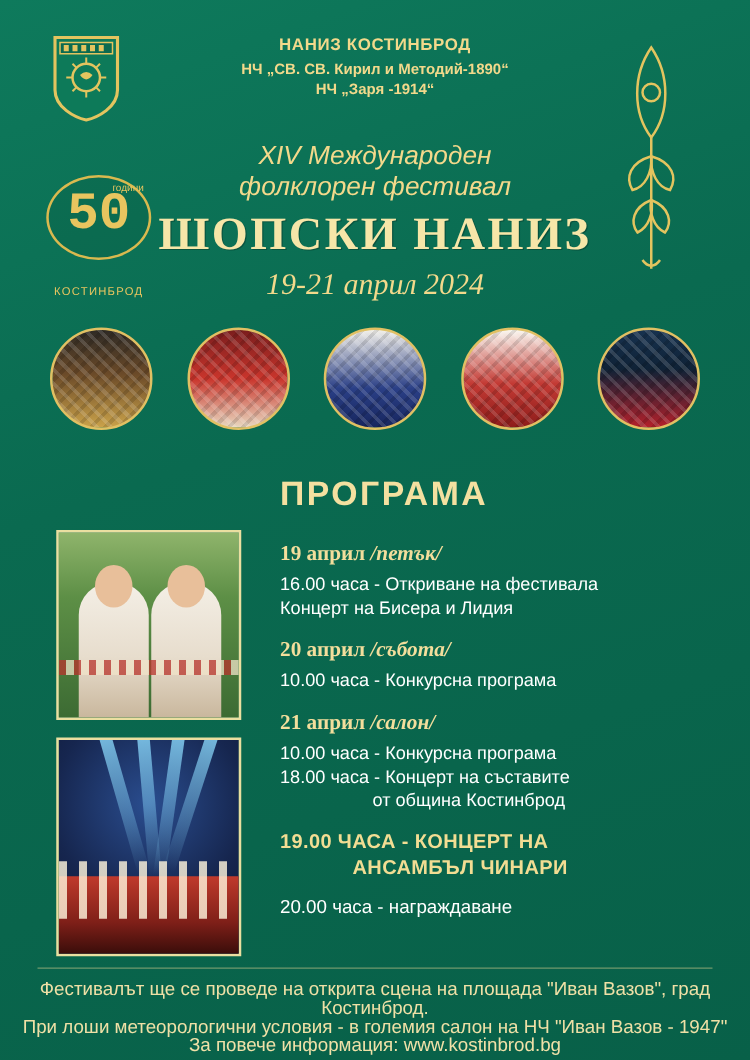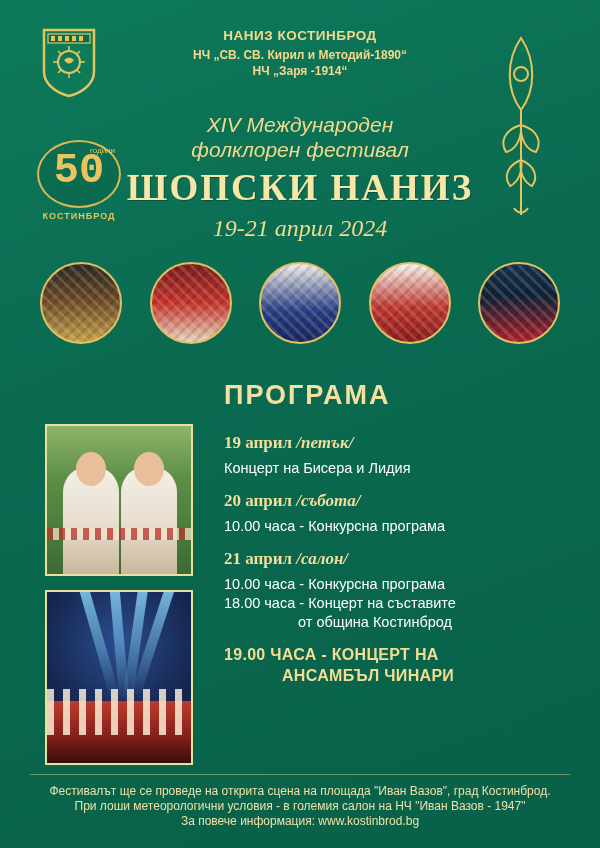--- a/index.html
+++ b/index.html
@@ -68,25 +68,25 @@
     font-family: Liberation Mono, monospace;
   }
   .anniv .years {
     position: absolute;
     right: 4px;
     top: 4px;
     font-size: 8px;
     color: #e8c55f;
   }
   .anniv .town {
-    margin-top: 3px;
+    margin-top: 20px;
     font-size: 9px;
     letter-spacing: 1px;
     color: #e8c55f;
-    font-weight: bold;
+    font-weight: normal;
   }
 
   .org {
     position: absolute;
     left: 0;
     right: 0;
     top: 28px;
     text-align: center;
     color: #f0d98a;
   }
@@ -309,21 +309,21 @@
     top: 774px;
     height: 1px;
     background: rgba(240,220,150,0.45);
   }
   .footer {
     position: absolute;
     left: 0; right: 0;
     top: 784px;
     text-align: center;
     color: #efe0a6;
-    font-size: 12px;
+    font-size: 15px;
     line-height: 15px;
   }
   .footer .f3 { color: #f0e1a8; }
 </style>
 </head>
 <body>
 
 <div class="poster">
 
   <div class="header">
@@ -429,20 +429,21 @@
     </div>
   </div>
 
   <div class="schedule">
 
     <div>
       <div class="day">
         <span class="dnum">19 април</span>
         <span class="dname">/петък/</span>
       </div>
+      <div class="evt">16.00 часа - Откриване на фестивала</div>
       <div class="evt">Концерт на Бисера и Лидия</div>
     </div>
 
     <div>
       <div class="day">
         <span class="dnum">20 април</span>
         <span class="dname">/събота/</span>
       </div>
       <div class="evt">10.00 часа - Конкурсна програма</div>
     </div>
@@ -454,20 +455,21 @@
       </div>
       <div class="evt">10.00 часа - Конкурсна програма</div>
       <div class="evt">18.00 часа - Концерт на съставите</div>
       <div class="evt indent">от община Костинброд</div>
 
       <div class="highlight">
         <span>19.00 ЧАСА - КОНЦЕРТ НА</span>
         <span class="l2">АНСАМБЪЛ ЧИНАРИ</span>
       </div>
 
+      <div class="last">20.00 часа - награждаване</div>
     </div>
   </div>
 
   <div class="divider"></div>
   <div class="footer">
     <div>Фестивалът ще се проведе на открита сцена на площада "Иван Вазов", град Костинброд.</div>
     <div>При лоши метеорологични условия - в големия салон на НЧ "Иван Вазов - 1947"</div>
     <div class="f3">За повече информация: www.kostinbrod.bg</div>
   </div>
 

